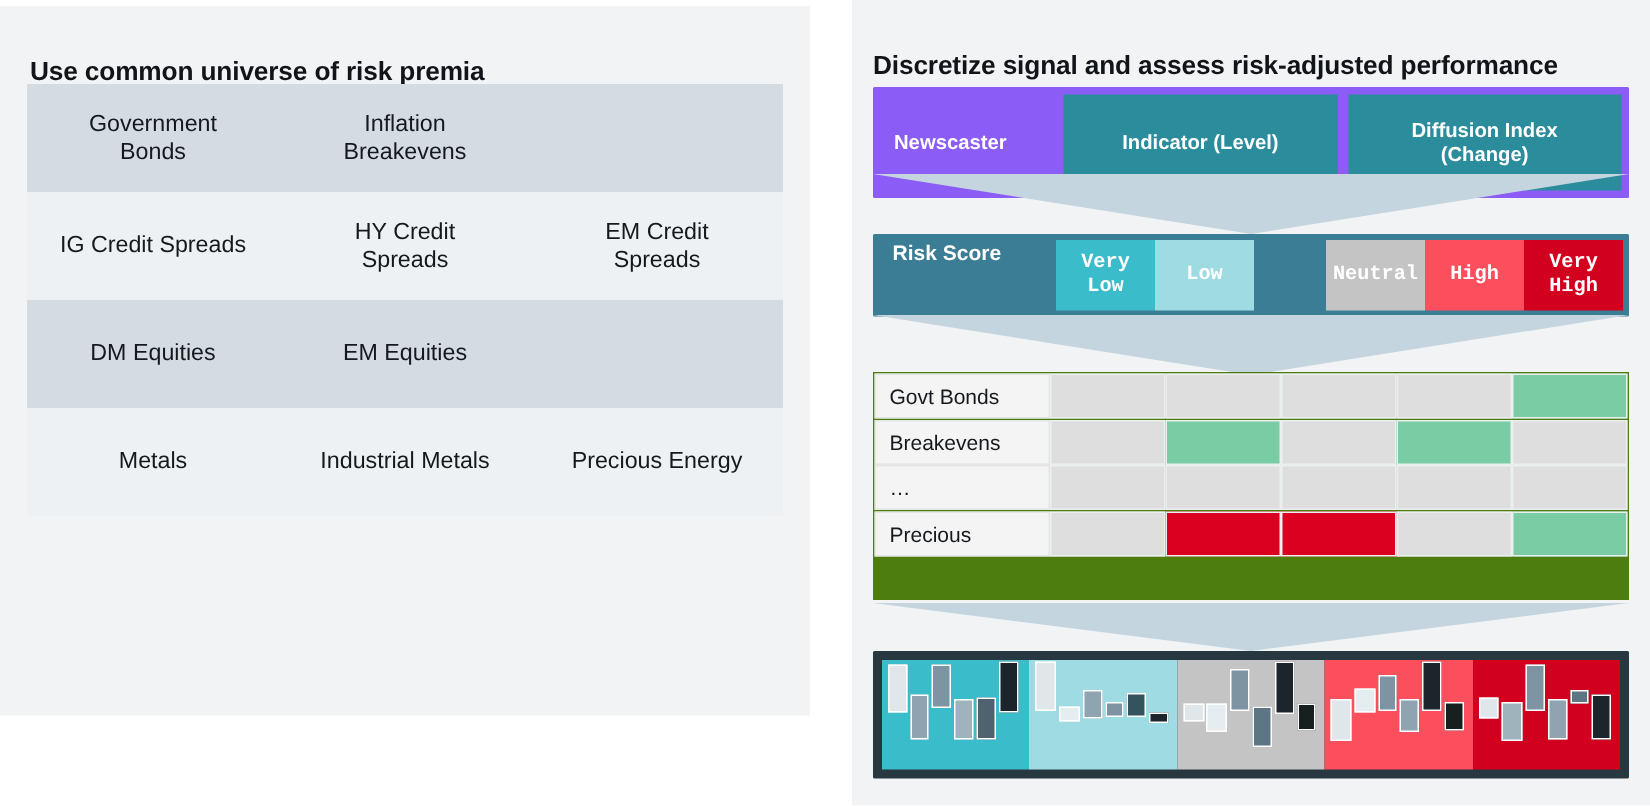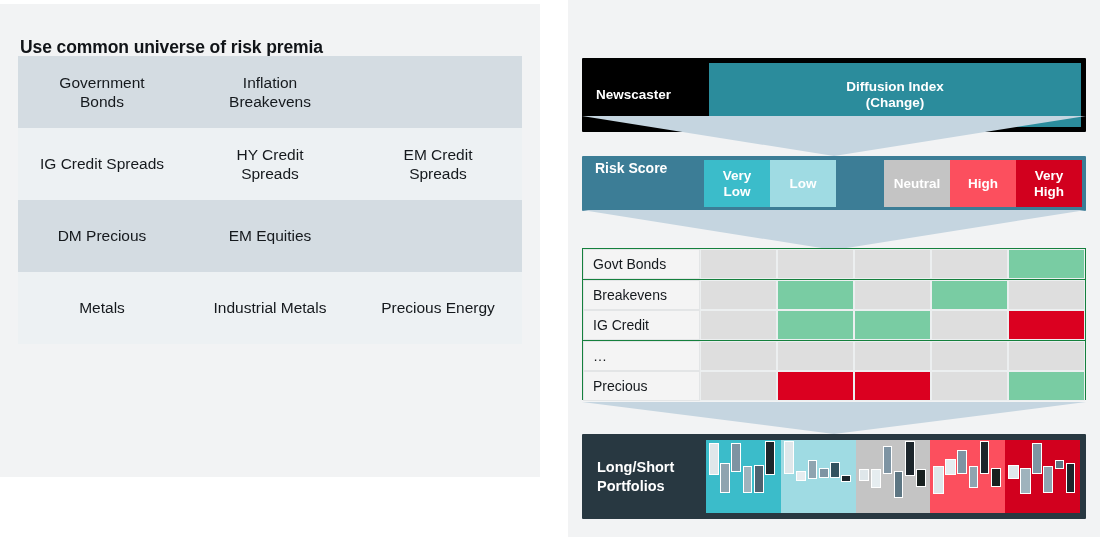--- a/index.html
+++ b/index.html
@@ -35,21 +35,21 @@
     flex:1 1 0;text-align:center;
     font-size:15.5px;color:#15191d;line-height:1.25;
     padding:0 4px;box-sizing:border-box;
   }
 
   
   .band{position:absolute;left:14px;width:504px;box-sizing:border-box;}
 
   
   #source-band{
-    top:58px;height:74px;background:#000000;
+    top:58px;height:74px;background:#8b5cf6;
     display:flex;align-items:center;padding:5px;border-radius:1px;
   }
   .src-box{
     display:flex;align-items:center;justify-content:center;
     height:100%;box-sizing:border-box;
     color:#ffffff;font-size:13.5px;font-weight:bold;text-align:center;line-height:1.2;
   }
   #src-newscaster{flex:0 0 122px;background:transparent;justify-content:flex-start;padding-left:9px;}
   #src-indicator{flex:1 1 0;background:#2b8c9c;margin-right:7px;}
   #src-diffusion{flex:1 1 0;background:#2b8c9c;}
@@ -62,28 +62,28 @@
 
   
   #risk-band{
     top:156px;height:55px;background:#3c7d96;
     display:flex;align-items:flex-start;padding:4px;border-radius:1px;
   }
   .risk-label{
     flex:0 0 118px;color:#ffffff;font-size:14px;font-weight:bold;
     padding-left:9px;box-sizing:border-box;
   }
-  .risk-cells{flex:1 1 0;display:flex;height:100%;}
+  .risk-cells{flex:1 1 0;display:flex;height:100%;font-family:Liberation Mono, monospace;}
   .risk-cell{
     flex:1 1 0;display:flex;align-items:center;justify-content:center;
     color:#ffffff;font-size:13.5px;font-weight:bold;text-align:center;line-height:1.15;
   }
 
   
-  #grid-band{top:248px;height:152px;background:#15803d;padding:1px;}
+  #grid-band{top:248px;height:152px;background:#4d7c0f;padding:1px;}
   .grid-row{display:flex;height:30px;margin-bottom:0.5px;}
   .grid-label{
     flex:0 0 117px;background:#f4f4f4;border:1px solid #e3e5e6;
     display:flex;align-items:center;padding-left:9px;box-sizing:border-box;
     font-size:14px;color:#15191d;
   }
   .grid-cells{flex:1 1 0;display:flex;}
   .grid-cell{flex:1 1 0;border:1px solid #eceff0;box-sizing:border-box;}
   .c-neutral{background:#dedede;}
   .c-green{background:#79cca3;}
@@ -114,36 +114,38 @@
           <div class="uni-cell">Government<br>Bonds</div>
           <div class="uni-cell">Inflation<br>Breakevens</div>
           <div class="uni-cell"></div>
         </div>
         <div class="uni-row even">
           <div class="uni-cell">IG Credit Spreads</div>
           <div class="uni-cell">HY Credit<br>Spreads</div>
           <div class="uni-cell">EM Credit<br>Spreads</div>
         </div>
         <div class="uni-row odd">
-          <div class="uni-cell">DM Precious</div>
+          <div class="uni-cell">DM Equities</div>
           <div class="uni-cell">EM Equities</div>
           <div class="uni-cell"></div>
         </div>
         <div class="uni-row even">
           <div class="uni-cell">Metals</div>
           <div class="uni-cell">Industrial Metals</div>
           <div class="uni-cell">Precious Energy</div>
         </div>
       </div>
   </section>
 
   <section class="panel" id="right-panel">
+    <h2 class="panel-title" id="right-title">Discretize signal and assess risk-adjusted performance</h2>
 
     <div class="band" id="source-band">
       <div class="src-box" id="src-newscaster">Newscaster</div>
+      <div class="src-box" id="src-indicator">Indicator (Level)</div>
       <div class="src-box" id="src-diffusion">Diffusion Index<br>(Change)</div>
     </div>
 
     <div class="chev" id="chev1"></div>
 
     <div class="band" id="risk-band">
       <div class="risk-label">Risk Score</div>
       <div class="risk-cells" id="risk-cells">
           <div class="risk-cell" style="background: rgb(59, 188, 202);">Very<br>Low</div>
           <div class="risk-cell" style="background: rgb(159, 219, 227);">Low</div>
@@ -170,30 +172,20 @@
           <div class="grid-label">Breakevens</div>
           <div class="grid-cells">
             <div class="grid-cell c-neutral"></div>
             <div class="grid-cell c-green"></div>
             <div class="grid-cell c-neutral"></div>
             <div class="grid-cell c-green"></div>
             <div class="grid-cell c-neutral"></div>
           </div>
         </div>
         <div class="grid-row">
-          <div class="grid-label">IG Credit</div>
-          <div class="grid-cells">
-            <div class="grid-cell c-neutral"></div>
-            <div class="grid-cell c-green"></div>
-            <div class="grid-cell c-green"></div>
-            <div class="grid-cell c-neutral"></div>
-            <div class="grid-cell c-red"></div>
-          </div>
-        </div>
-        <div class="grid-row">
           <div class="grid-label">…</div>
           <div class="grid-cells">
             <div class="grid-cell c-neutral"></div>
             <div class="grid-cell c-neutral"></div>
             <div class="grid-cell c-neutral"></div>
             <div class="grid-cell c-neutral"></div>
             <div class="grid-cell c-neutral"></div>
           </div>
         </div>
         <div class="grid-row">
@@ -204,21 +196,20 @@
             <div class="grid-cell c-red"></div>
             <div class="grid-cell c-neutral"></div>
             <div class="grid-cell c-green"></div>
           </div>
         </div>
       </div>
 
     <div class="chev" id="chev3"></div>
 
     <div class="band" id="port-band">
-      <div class="port-label">Long/Short<br>Portfolios</div>
       <div class="port-charts" id="port-charts">
           <div class="port-chart" style="background: rgb(59, 188, 202);">
             <div class="bar" style="left: 4%; top: 4%; width: 13%; height: 44%; background: rgb(223, 231, 234);"></div>
             <div class="bar" style="left: 19%; top: 32%; width: 13%; height: 40%; background: rgb(143, 164, 176);"></div>
             <div class="bar" style="left: 34%; top: 4%; width: 13%; height: 40%; background: rgb(126, 148, 163);"></div>
             <div class="bar" style="left: 49%; top: 36%; width: 13%; height: 36%; background: rgb(159, 179, 189);"></div>
             <div class="bar" style="left: 64%; top: 34%; width: 13%; height: 38%; background: rgb(78, 98, 112);"></div>
             <div class="bar" style="left: 79%; top: 2%; width: 13%; height: 46%; background: rgb(28, 37, 43);"></div>
           </div>
           <div class="port-chart" style="background: rgb(159, 219, 227);">

